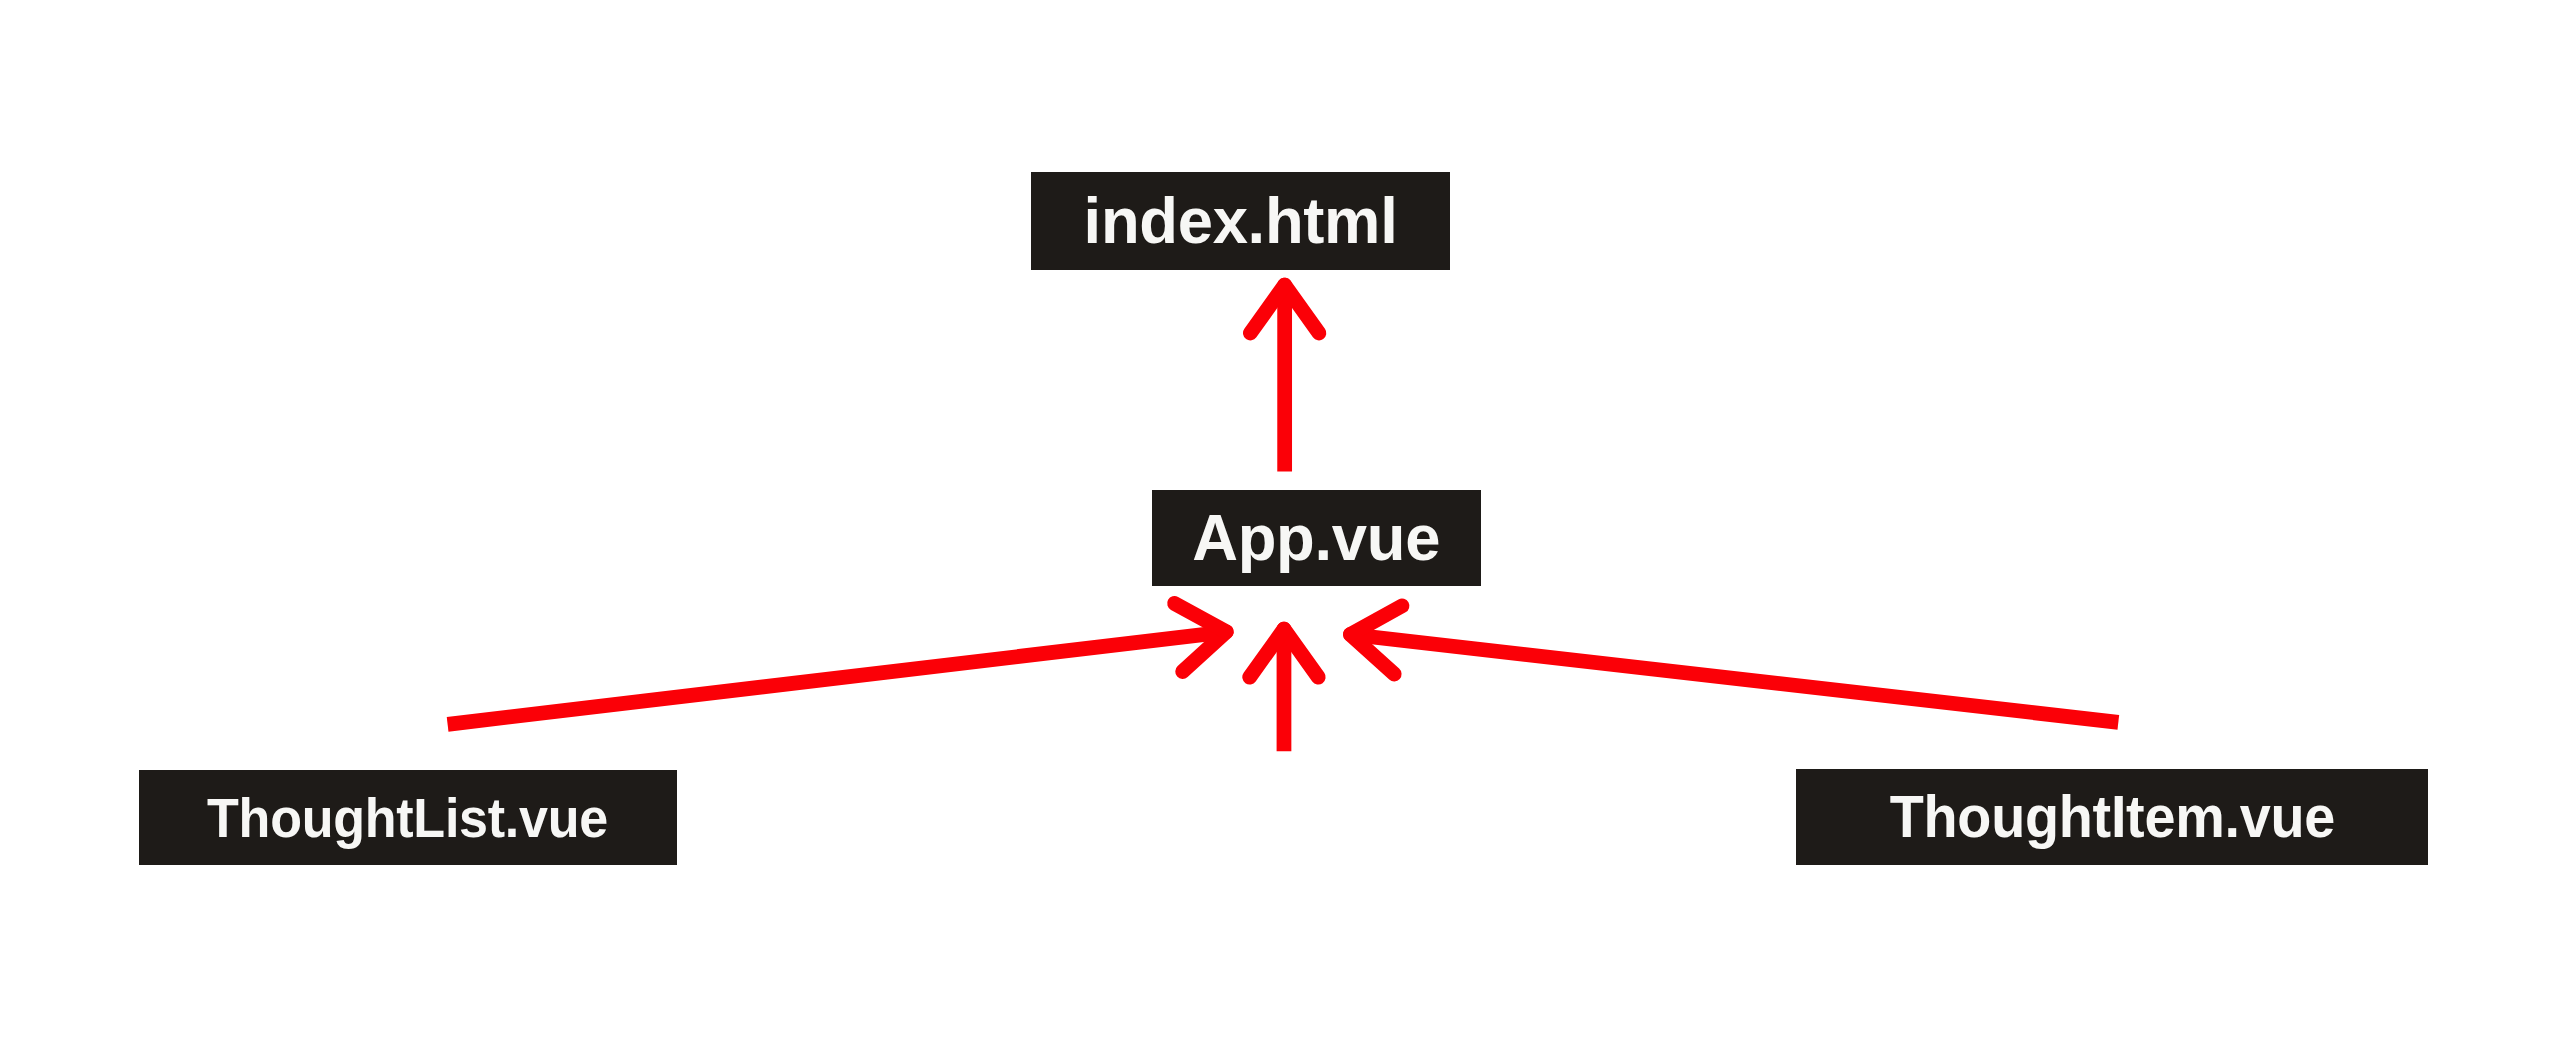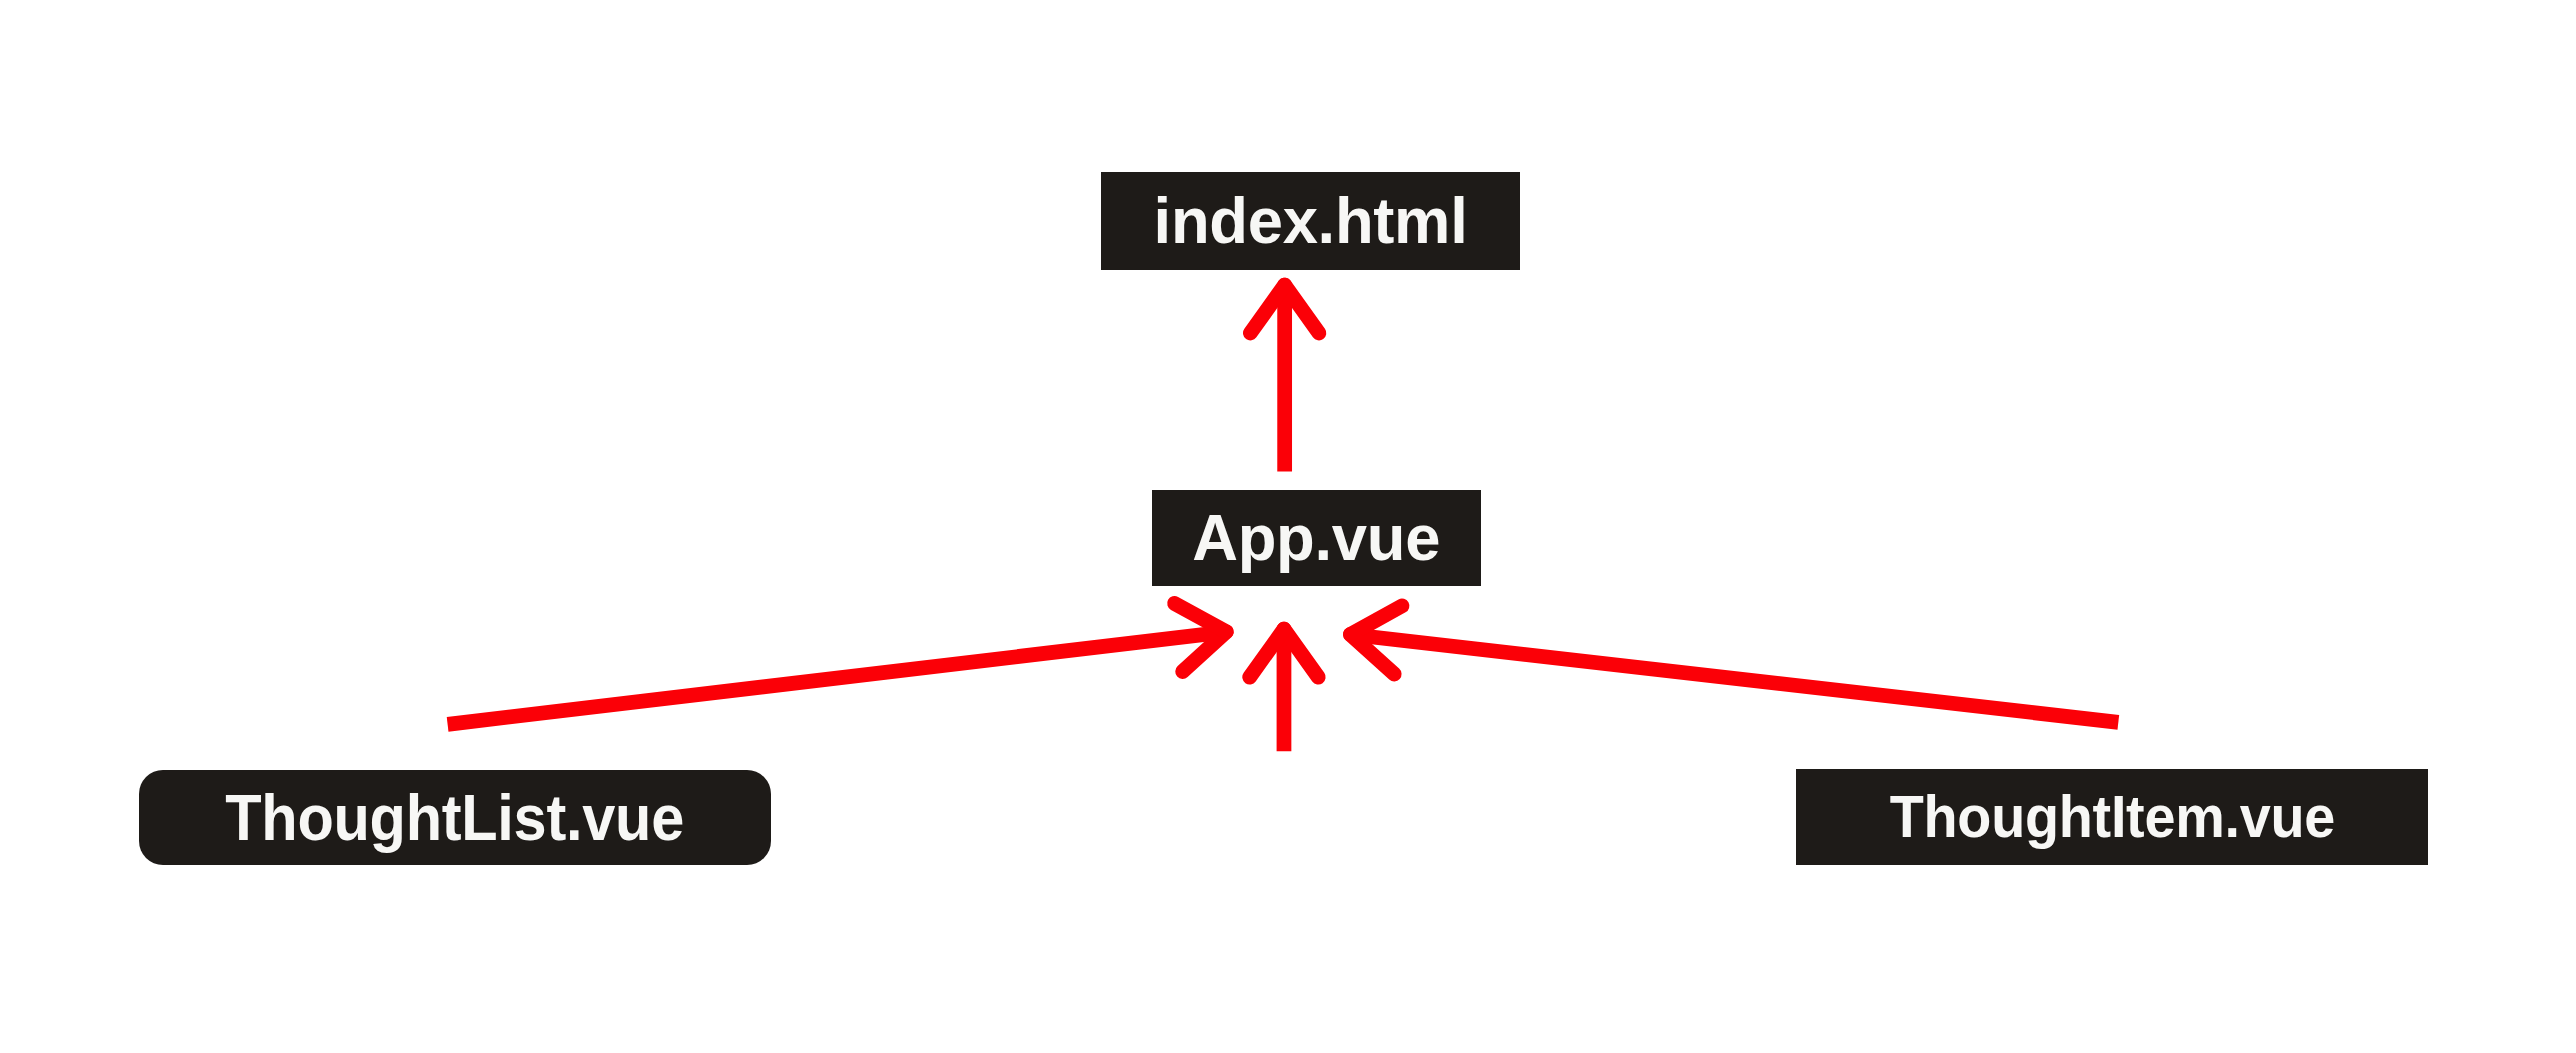--- a/index.html
+++ b/index.html
@@ -39,38 +39,37 @@
     font-weight: 700;
     line-height: 1;
   }
   .node-label {
     display: block;
     transform: scaleX(0.93);
     transform-origin: center center;
   }
   
   #node-index-html {
-    left: 1101px;  top: 172px;
+    left: 1031px;  top: 172px;
     width: 419px;  height: 98px;
     font-size: 64px;
   }
   #node-index-html .node-label { transform: scaleX(0.99); }
 
   #node-app-vue {
     left: 1152px;  top: 490px;
     width: 329px;  height: 96px;
     font-size: 64px;
   }
   #node-app-vue .node-label { transform: scaleX(0.99); }
 
   #node-thoughtlist-vue {
     left: 139px;   top: 770px;
-    width: 632px;  height: 95px;
-    font-size: 64px;
-    border-radius: 24px;
+    width: 538px;  height: 95px;
+    font-size: 56px;
   }
   #node-newmodal-vue {
     left: 998px;  top: 769px;
     width: 566px;  height: 97px;
     font-size: 64px;
   }
   #node-thoughtitem-vue {
     left: 1796px;  top: 769px;
     width: 632px;  height: 96px;
     font-size: 60px;

